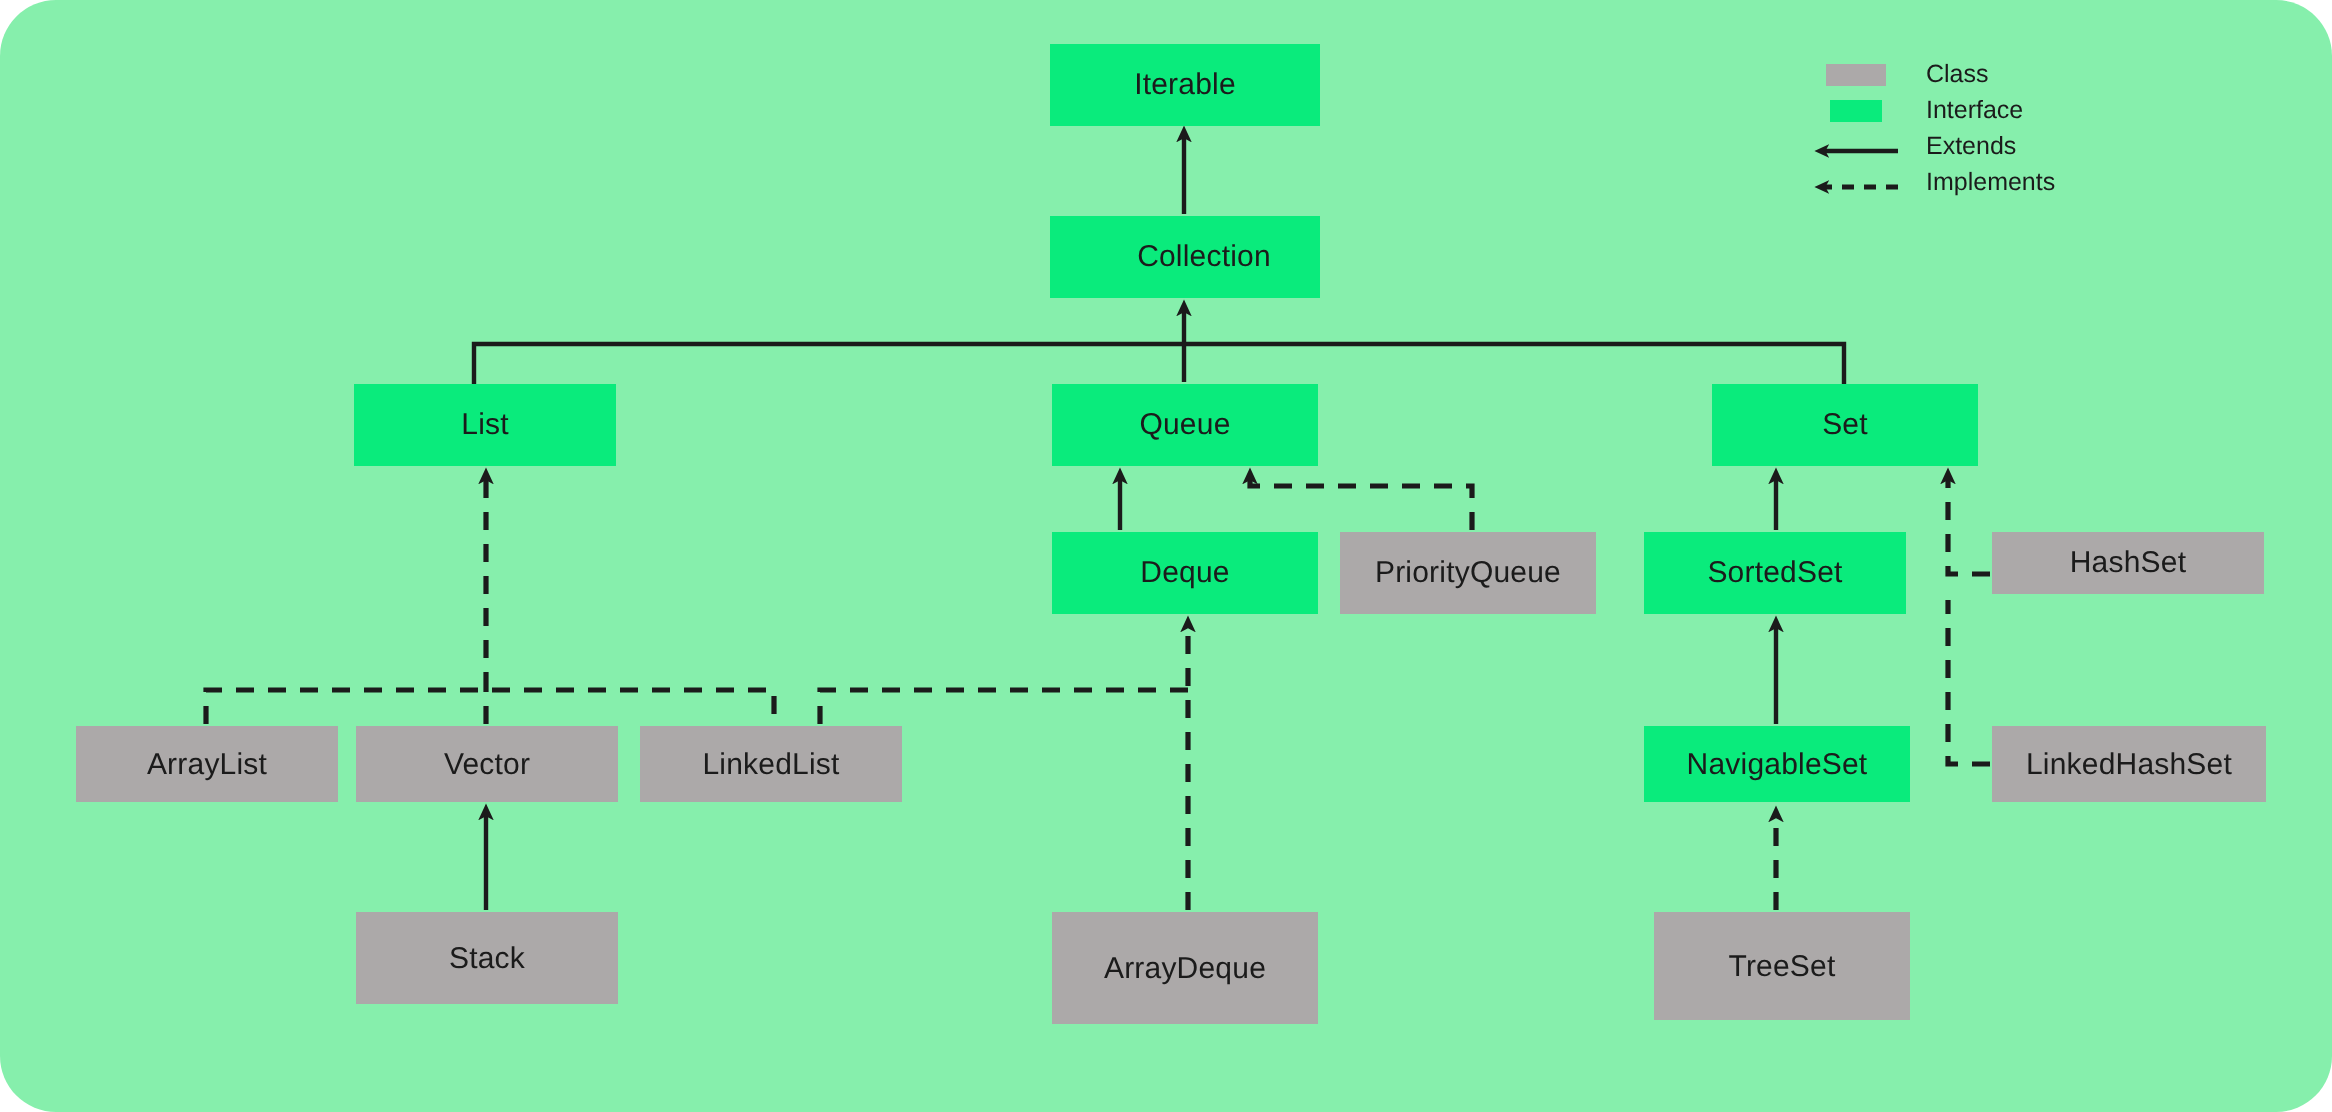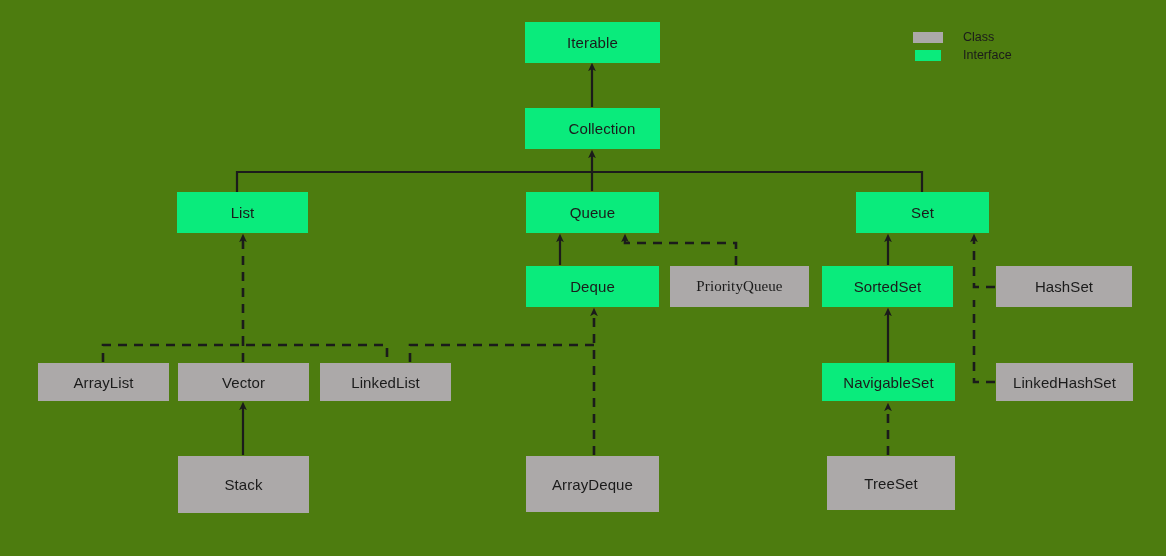--- a/index.html
+++ b/index.html
@@ -4,23 +4,24 @@
 <style>
   html, body {
     margin: 0;
     padding: 0;
     background: #ffffff;
   }
   #canvas {
     position: relative;
     width: 1166px;
     height: 556px;
-    background: #4d7c0f;
+    background: #86efac;
     font-family: "Liberation Sans", sans-serif;
     overflow: hidden;
+    border-radius: 28px;
   }
   svg#edges {
     position: absolute;
     left: 0;
     top: 0;
     width: 1166px;
     height: 556px;
     pointer-events: none;
   }
   .node {
@@ -131,45 +132,45 @@
       </div>
       <div class="node iface" style="left: 526px; top: 192px; width: 133px; height: 41px;">
         <span>Queue</span>
       </div>
       <div class="node iface" style="left: 856px; top: 192px; width: 133px; height: 41px;">
         <span>Set</span>
       </div>
       <div class="node iface" style="left: 526px; top: 266px; width: 133px; height: 41px;">
         <span>Deque</span>
       </div>
-      <div class="node klass" style="left: 670px; top: 266px; width: 139px; height: 41px; font-family: Liberation Serif, serif;">
+      <div class="node klass" style="left: 670px; top: 266px; width: 128px; height: 41px;">
         <span>PriorityQueue</span>
       </div>
       <div class="node iface" style="left: 822px; top: 266px; width: 131px; height: 41px;">
         <span>SortedSet</span>
       </div>
-      <div class="node klass" style="left: 996px; top: 266px; width: 136px; height: 41px;">
+      <div class="node klass" style="left: 996px; top: 266px; width: 136px; height: 31px;">
         <span>HashSet</span>
       </div>
       <div class="node klass" style="left: 38px; top: 363px; width: 131px; height: 38px; align-items: center;">
         <span>ArrayList</span>
       </div>
       <div class="node klass" style="left: 178px; top: 363px; width: 131px; height: 38px;">
         <span>Vector</span>
       </div>
       <div class="node klass" style="left: 320px; top: 363px; width: 131px; height: 38px;">
         <span>LinkedList</span>
       </div>
       <div class="node iface" style="left: 822px; top: 363px; width: 133px; height: 38px;">
         <span>NavigableSet</span>
       </div>
       <div class="node klass" style="left: 996px; top: 363px; width: 137px; height: 38px;">
         <span>LinkedHashSet</span>
       </div>
-      <div class="node klass" style="left: 178px; top: 456px; width: 131px; height: 57px;">
+      <div class="node klass" style="left: 178px; top: 456px; width: 131px; height: 46px;">
         <span>Stack</span>
       </div>
       <div class="node klass" style="left: 526px; top: 456px; width: 133px; height: 56px;">
         <span>ArrayDeque</span>
       </div>
       <div class="node klass" style="left: 827px; top: 456px; width: 128px; height: 54px;">
         <span>TreeSet</span>
       </div>
     </div>
 
@@ -178,16 +179,42 @@
     <div class="legend-row">
       <span class="legend-swatch class-sw"></span>
       <span class="legend-label">Class</span>
     </div>
 
     <div class="legend-row">
       <span class="legend-swatch iface-sw"></span>
       <span class="legend-label">Interface</span>
     </div>
 
-
+    <div class="legend-row">
+      <span class="legend-line">
+        <svg width="46" height="11" viewBox="0 0 46 11">
+          <defs>
+            <marker id="lg-arrow-a" markerWidth="8" markerHeight="8" refX="3.6" refY="4" orient="auto" markerUnits="userSpaceOnUse">
+              <path d="M0,0.6 L7.4,4 L0,7.4 L1.9,4 Z" fill="#1b1b1b"></path>
+            </marker>
+          </defs>
+          <path d="M44,5.5 L6,5.5" stroke="#1b1b1b" stroke-width="2.2" fill="none" marker-end="url(#lg-arrow-a)"></path>
+        </svg>
+      </span>
+      <span class="legend-label">Extends</span>
+    </div>
+
+    <div class="legend-row">
+      <span class="legend-line">
+        <svg width="46" height="11" viewBox="0 0 46 11">
+          <defs>
+            <marker id="lg-arrow-b" markerWidth="8" markerHeight="8" refX="3.6" refY="4" orient="auto" markerUnits="userSpaceOnUse">
+              <path d="M0,0.6 L7.4,4 L0,7.4 L1.9,4 Z" fill="#1b1b1b"></path>
+            </marker>
+          </defs>
+          <path d="M44,5.5 L6,5.5" stroke="#1b1b1b" stroke-width="2.4" fill="none" stroke-dasharray="6,5" marker-end="url(#lg-arrow-b)"></path>
+        </svg>
+      </span>
+      <span class="legend-label">Implements</span>
+    </div>
 
   </div>
 </div>
 
 </body></html>

